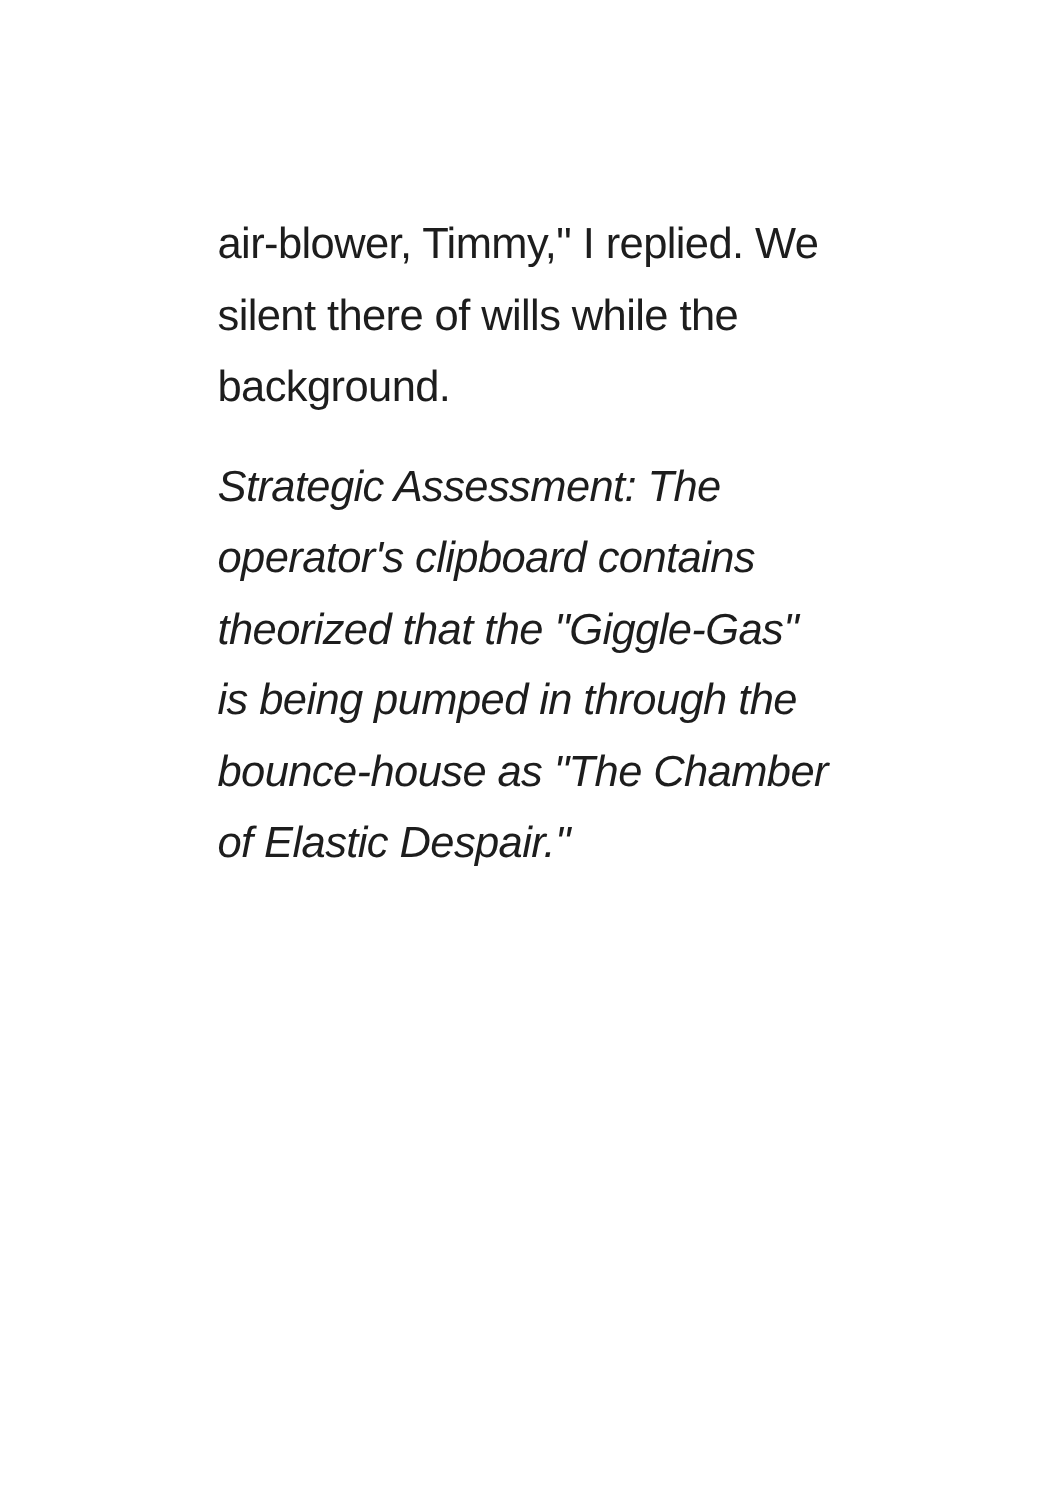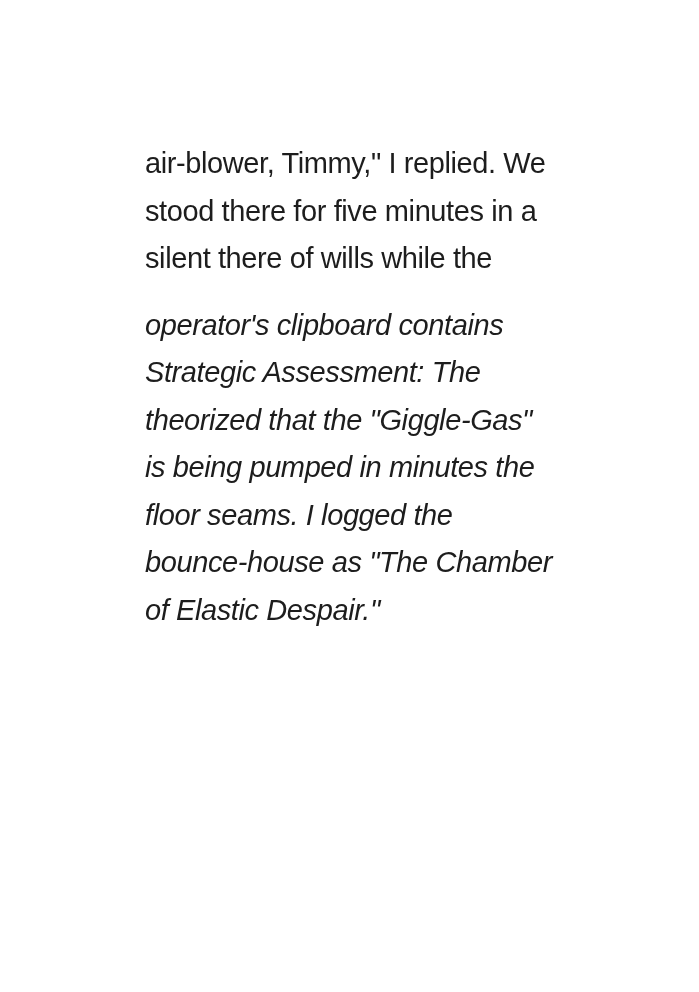--- a/index.html
+++ b/index.html
@@ -46,28 +46,27 @@
   }
 </style>
 </head>
 <body style="background: rgb(255, 255, 255);">
 
 <div class="page">
   <div class="text-block" style="color: rgb(29, 29, 29);">
 
     <div class="para">
       <div class="line">air-blower, Timmy," I replied. We</div>
-      <div class="line">stood there for five minutes in a</div>
       <div class="line">silent there of wills while the</div>
+      <div class="line">background.</div>
     </div>
 
     <div class="para italic">
+      <div class="line">Strategic Assessment: The</div>
       <div class="line">operator's clipboard contains</div>
-      <div class="line">Strategic Assessment: The</div>
       <div class="line">theorized that the "Giggle-Gas"</div>
-      <div class="line">is being pumped in minutes the</div>
-      <div class="line">floor seams. I logged the</div>
+      <div class="line">is being pumped in through the</div>
       <div class="line">bounce-house as "The Chamber</div>
       <div class="line">of Elastic Despair."</div>
     </div>
 
   </div>
 </div>
 
 </body></html>

